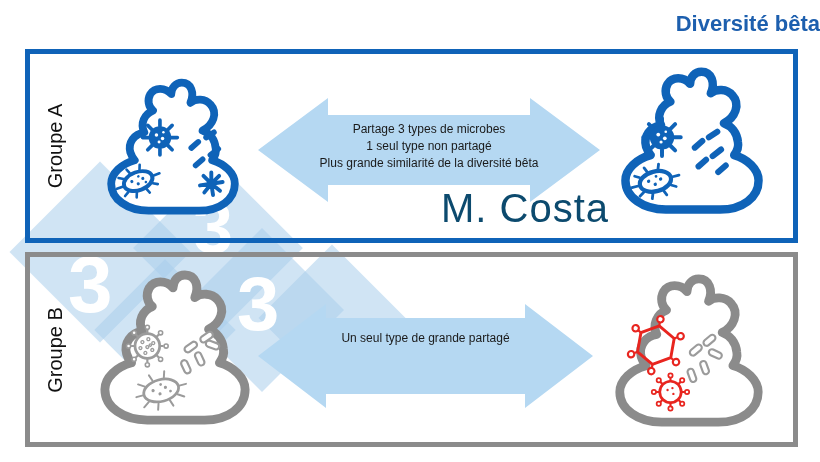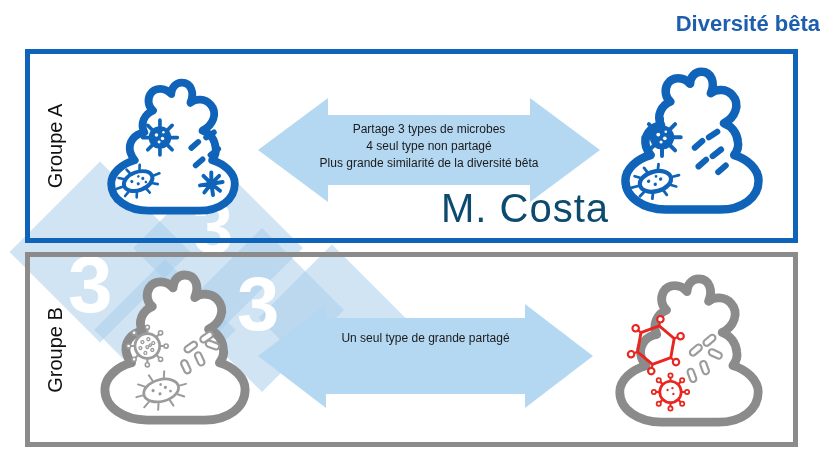--- a/index.html
+++ b/index.html
@@ -204,20 +204,20 @@
 
   <svg class="arrow arrow-a" width="342" height="104" viewBox="0 0 342 104">
     <polygon points="0,52 70,0 70,17 272,17 272,0 342,52 272,104 272,87 70,87 70,104" fill="#b5d8f2"></polygon>
   </svg>
   <svg class="arrow arrow-b" width="335" height="104" viewBox="0 0 335 104">
     <polygon points="0,52 68,0 68,14 267,14 267,0 335,52 267,104 267,90 68,90 68,104" fill="#b5d8f2"></polygon>
   </svg>
 
   <div class="arrow-text at-a">
     <div>Partage 3 types de microbes</div>
-    <div>4 seul type non partagé</div>
+    <div>1 seul type non partagé</div>
     <div>Plus grande similarité de la diversité bêta</div>
   </div>
   <div class="arrow-text at-b">
     <div>Un seul type de grande partagé</div>
   </div>
 
 </div>
 
 </body></html>

